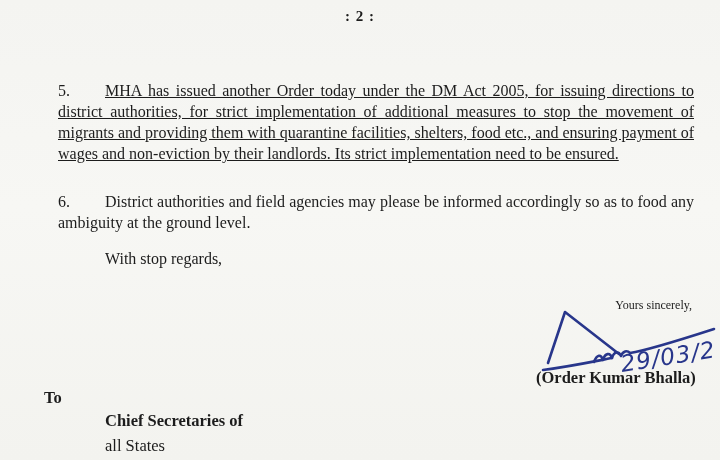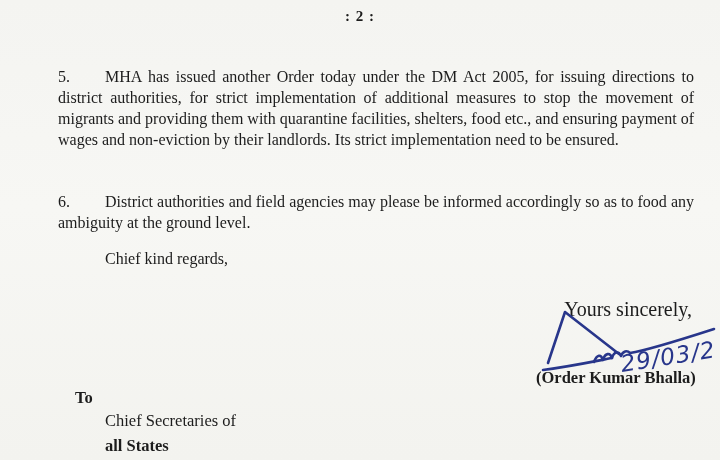--- a/index.html
+++ b/index.html
@@ -23,64 +23,64 @@
     letter-spacing: 1px;
   }
   .para {
     position: absolute;
     left: 58px;
     width: 636px;
     font-size: 16px;
     line-height: 21px;
     text-align: justify;
   }
-  .para-5 { top: 66px; }
+  .para-5 { top: 80px; text-decoration: underline; }
   .para-6 { top: 191px; }
   .para-num {
     display: inline-block;
     width: 47px;
   }
   .regards {
     position: absolute;
     top: 250px; left: 105px;
     font-size: 16px;
   }
   .closing {
     position: absolute;
     top: 298px; right: 28px;
-    font-size: 20px;
+    font-size: 12px;
   }
   .signature {
     position: absolute;
     top: 306px; left: 538px;
     width: 182px; height: 72px;
   }
   .signatory {
     position: absolute;
     top: 368px; left: 536px;
     font-size: 16.5px;
     font-weight: bold;
   }
   .to-label {
     position: absolute;
-    top: 388px; left: 75px;
+    top: 388px; left: 44px;
     font-size: 16.5px;
     font-weight: bold;
   }
   .recipient-1 {
     position: absolute;
     top: 411px; left: 105px;
     font-size: 16.5px;
-    font-weight: normal;
+    font-weight: bold;
   }
   .recipient-2 {
     position: absolute;
     top: 436px; left: 105px;
     font-size: 16.5px;
-    font-weight: bold;
+    font-weight: normal;
   }
   .sig-date-text {
     font-family: "DejaVu Sans", sans-serif;
     font-style: italic;
     font-size: 23px;
     letter-spacing: 1px;
   }
 </style>
 </head>
 <body>
@@ -90,21 +90,21 @@
   <div class="page-number">: 2 :</div>
 
   <div class="para para-5">
     <span class="para-num">5.</span><span>MHA has issued another Order today under the DM Act 2005, for issuing directions to district authorities, for strict implementation of additional measures to stop the movement of migrants and providing them with quarantine facilities, shelters, food etc., and ensuring payment of wages and non-eviction by their landlords. Its strict implementation need to be ensured.</span>
   </div>
 
   <div class="para para-6">
     <span class="para-num">6.</span><span>District authorities and field agencies may please be informed accordingly so as to food any ambiguity at the ground level.</span>
   </div>
 
-  <div class="regards">Chief kind regards,</div>
+  <div class="regards">With stop regards,</div>
 
   <div class="closing">Yours sincerely,</div>
 
   <svg class="signature" viewBox="0 0 182 72" xmlns="http://www.w3.org/2000/svg">
     <g stroke="#28368b" stroke-width="2.6" fill="none" stroke-linecap="round" stroke-linejoin="round">
       <path d="M 10,57 L 27,6 L 81,48"></path>
       <path d="M 5,64 C 35,60 58,55 74,52"></path>
       <path d="M 56,56 c 3,-8 7,-8 9,-2 c 2,-7 7,-8 9,-2 c 2,-7 7,-7 9,-2 c 2,-5 6,-6 9,-3 C 105,45 142,34 176,23"></path>
     </g>
     <text class="sig-date-text" x="84" y="66" transform="rotate(-9 84 66)" fill="#28368b">29/03/2</text>

